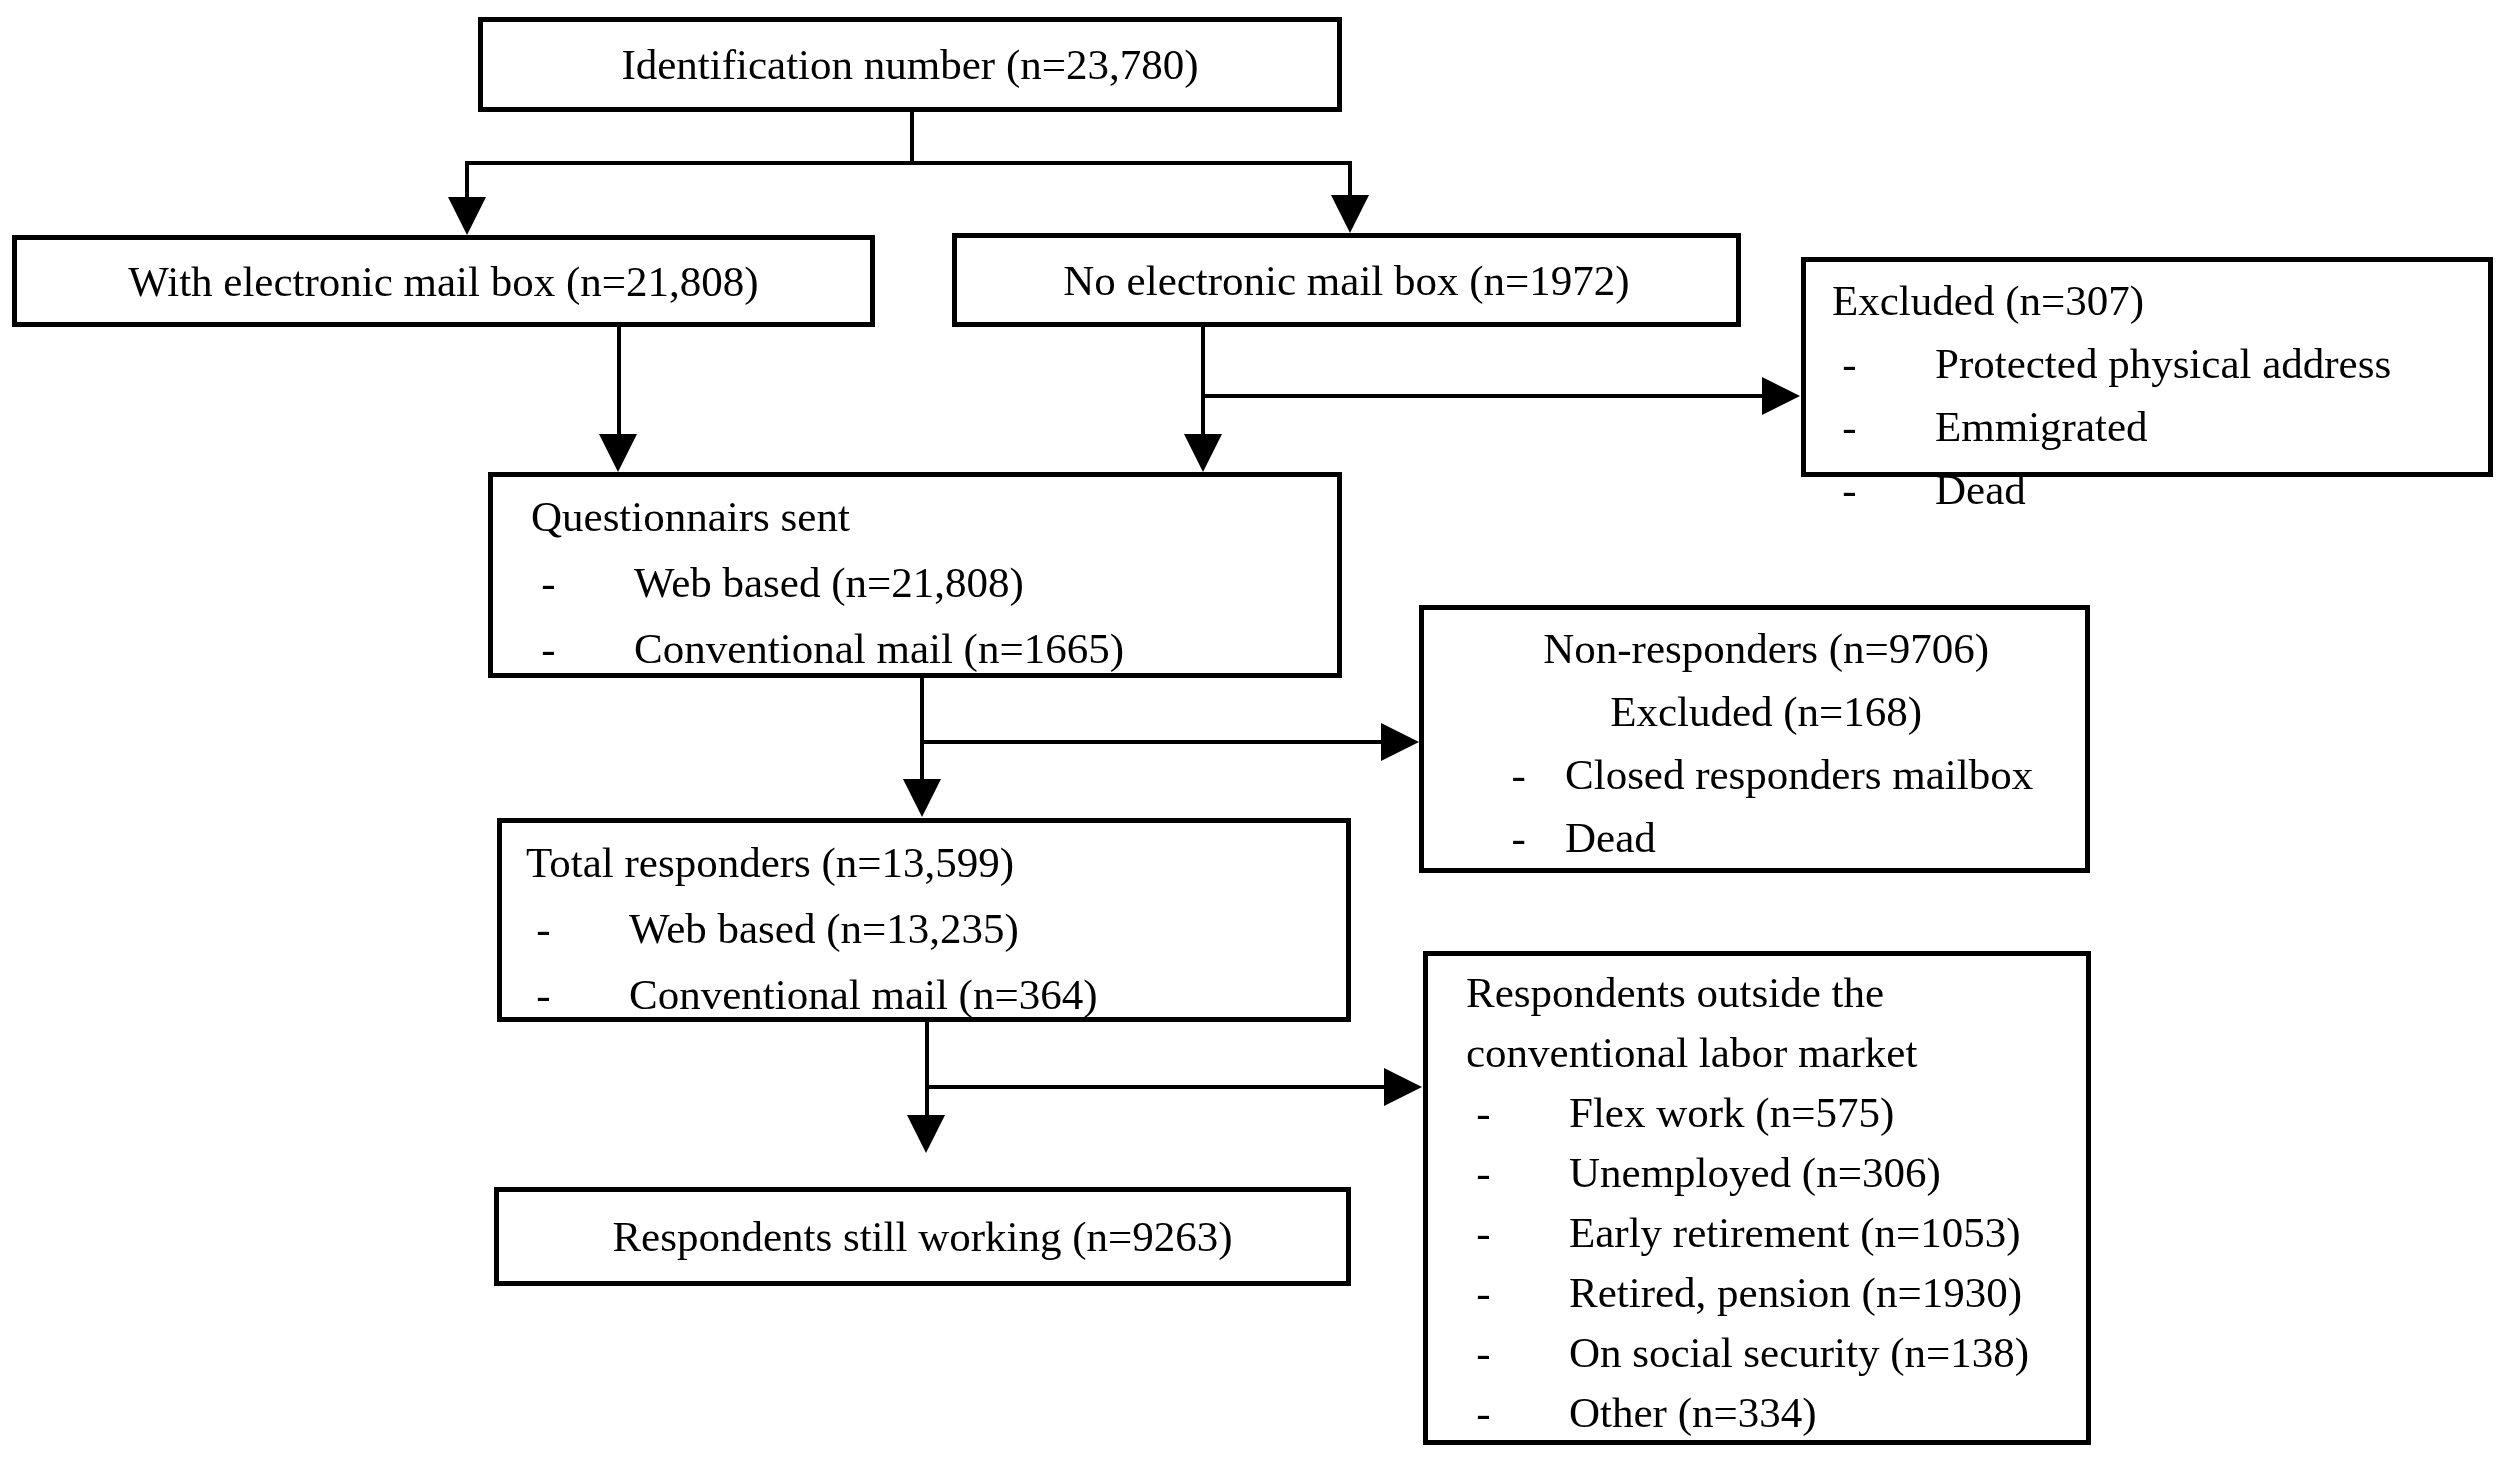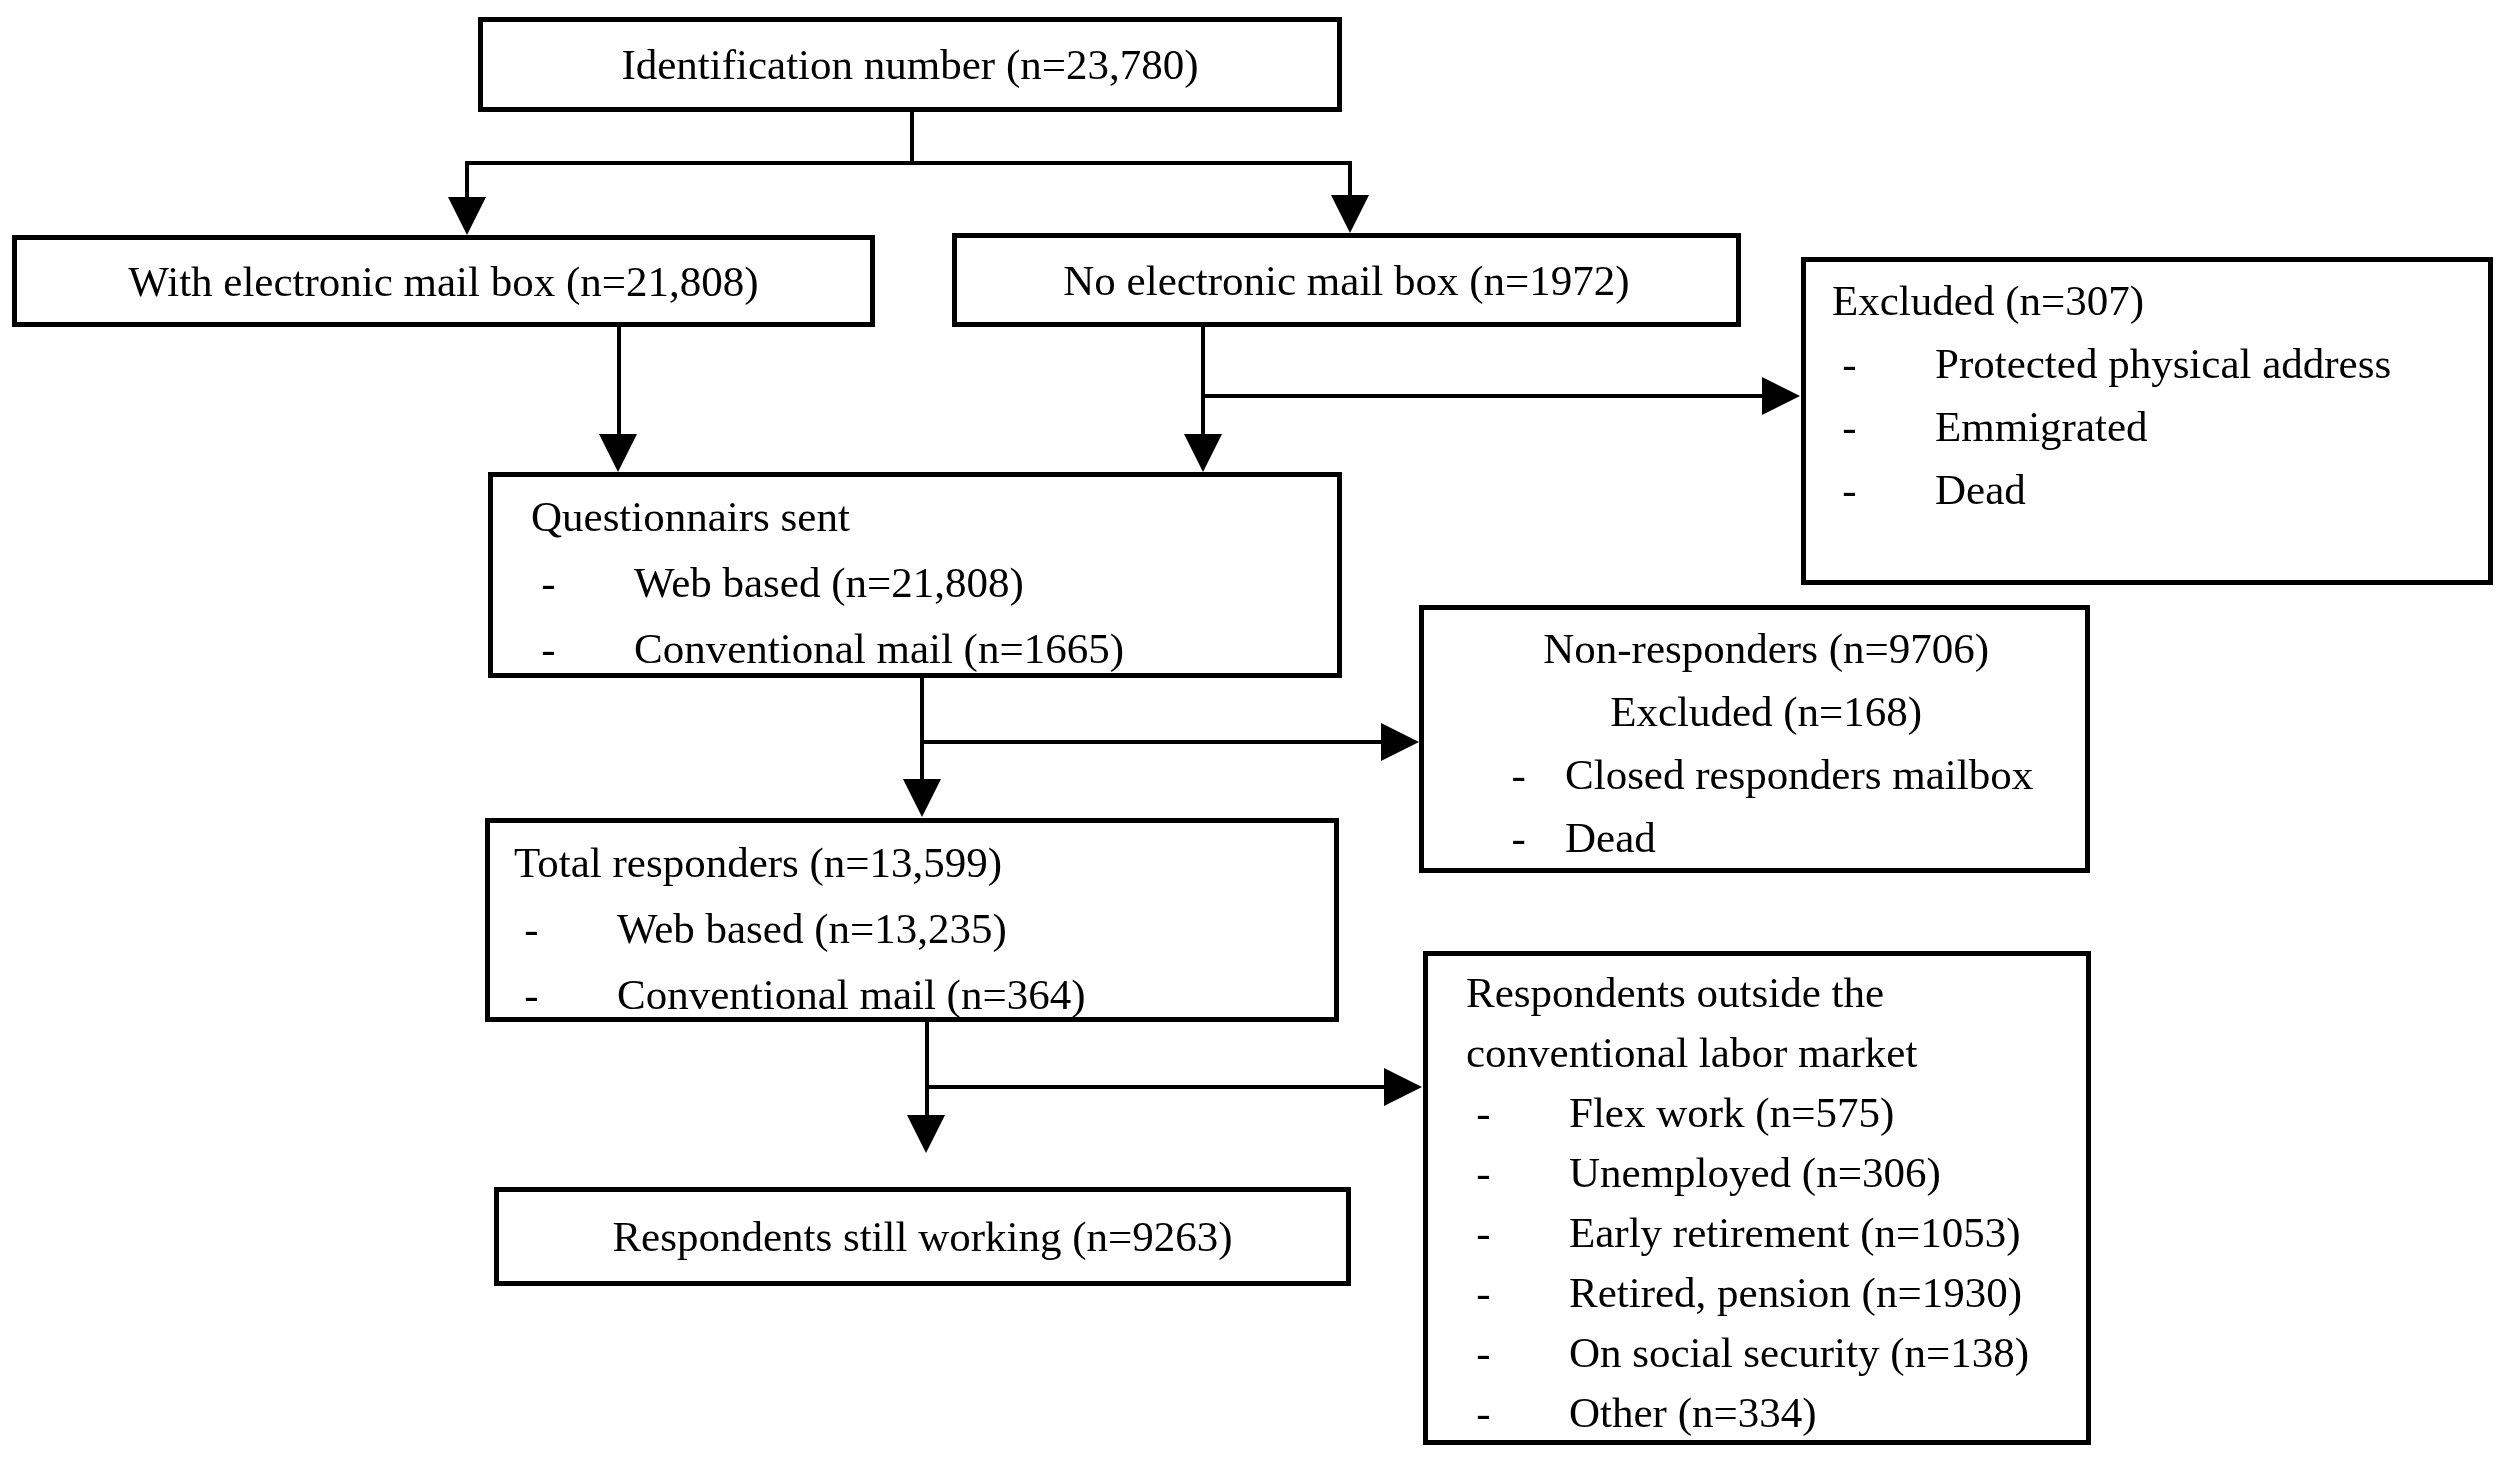--- a/index.html
+++ b/index.html
@@ -81,21 +81,21 @@
   </div>
 
   <div class="box single" style="left:12px; top:235px; width:863px; height:92px;">
     <span>With electronic mail box (n=21,808)</span>
   </div>
 
   <div class="box single" style="left:952px; top:233px; width:789px; height:94px;">
     <span>No electronic mail box (n=1972)</span>
   </div>
 
-  <div class="box list" style="left:1801px; top:257px; width:692px; height:328px;padding-left:26px;">
+  <div class="box list" style="left:1801px; top:257px; width:692px; height:220px;padding-left:26px;">
     <div>Excluded (n=307)</div>
     <div class="li">
       <span class="dash">-</span>
         <span class="li-text">Protected physical address</span>
     </div>
     <div class="li">
       <span class="dash">-</span>
         <span class="li-text">Emmigrated</span>
     </div>
     <div class="li">
@@ -122,21 +122,21 @@
     <div class="li">
       <span class="dash">-</span>
         <span class="li-text">Closed responders mailbox</span>
     </div>
     <div class="li">
       <span class="dash">-</span>
         <span class="li-text">Dead</span>
     </div>
   </div>
 
-  <div class="box list lh90" style="left:485px; top:818px; width:854px; height:204px;padding-left:24px;">
+  <div class="box list lh90" style="left:497px; top:818px; width:854px; height:204px;padding-left:24px;">
     <div>Total responders (n=13,599)</div>
     <div class="li">
       <span class="dash">-</span>
         <span class="li-text">Web based (n=13,235)</span>
     </div>
     <div class="li">
       <span class="dash">-</span>
         <span class="li-text">Conventional mail (n=364)</span>
     </div>
   </div>

